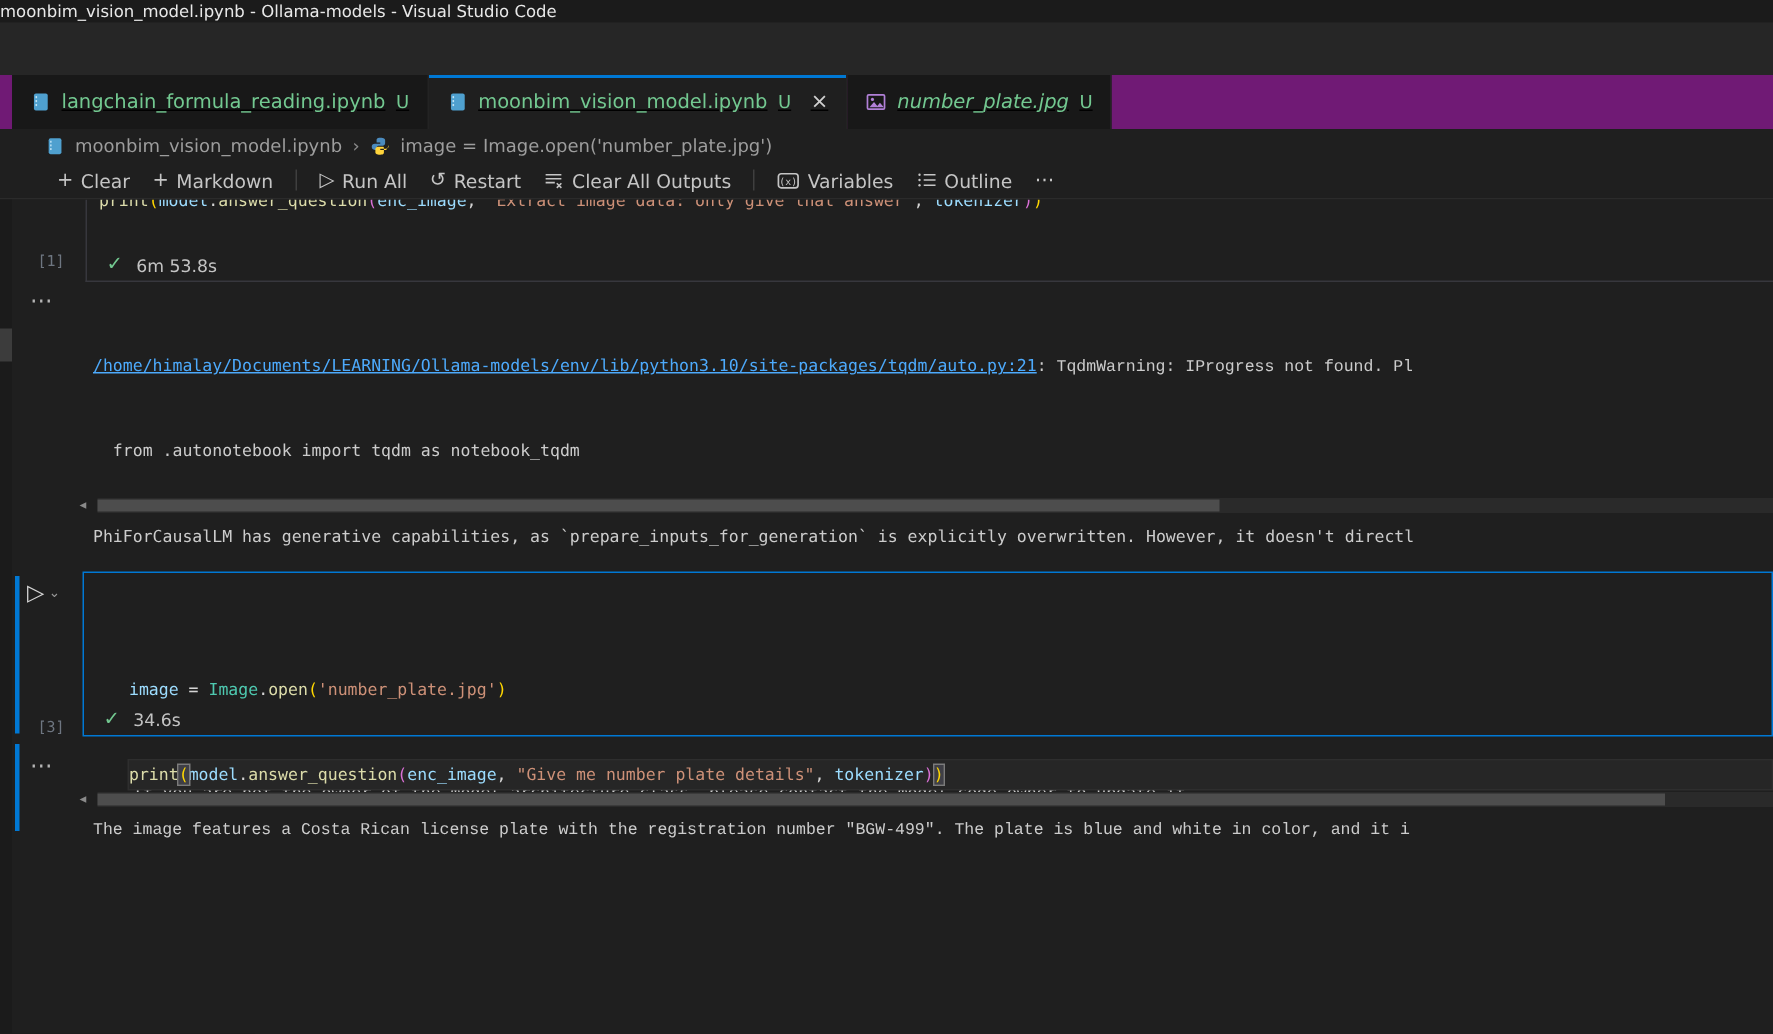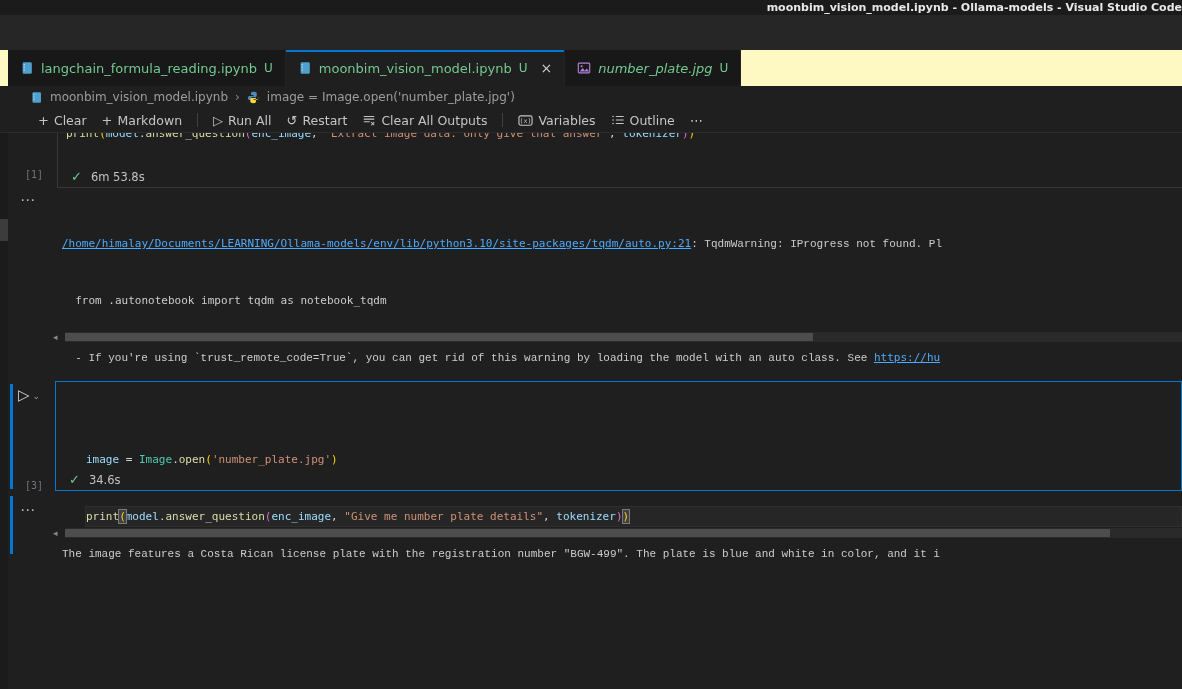--- a/index.html
+++ b/index.html
@@ -1,23 +1,23 @@
 <!DOCTYPE html>
 <html><head>
 <meta charset="utf-8">
 <style>
   * { box-sizing: border-box; margin: 0; padding: 0; }
   html,body { width:1182px; height:689px; overflow:hidden; }
   body { background:#1f1f1f; font-family:"DejaVu Sans", sans-serif; }
 
-  .titlebar { height:15px; background:#1b1b1b; color:#e8e8e8; font-size:11px; font-weight:bold;
-              display:flex; align-items:center; justify-content:flex-end; }
+  .titlebar { height:15px; background:#1b1b1b; color:#e8e8e8; font-size:11px; font-weight:normal;
+              display:flex; align-items:center; justify-content:flex-start; }
   .band { height:35px; background:#262626; }
 
-  .tabstrip { height:36px; background:#fef9c3; display:flex; padding-left:8px; }
+  .tabstrip { height:36px; background:#701a75; display:flex; padding-left:8px;text-decoration:underline; }
   .tab { display:flex; align-items:center; gap:7px; padding:0 12px; font-size:13px;
          color:#73c991; background:#181818; border-right:1px solid #232323; position:relative; cursor:pointer; }
   .tab.active { background:#1f1f1f; }
   .tab.active::after { content:''; position:absolute; top:0; left:0; right:0; height:2px; background:#0078d4; }
   .tab .git { font-size:12px; }
   .tab.preview .lbl { font-style:italic; }
   .tab .close { color:#cfcfcf; font-size:14px; margin-left:6px; }
 
   .breadcrumb { height:22px; background:#1f1f1f; display:flex; align-items:center; gap:7px;
                 padding-left:30px; font-size:12px; color:#9d9d9d; }
@@ -201,20 +201,21 @@
       <span class="check">✓</span>
       <span>6m 53.8s</span>
     </div>
   </div>
   <div class="execmark" id="exec1">[1]</div>
 
   <div class="morebtn" id="more1">⋯</div>
   <div class="out1 mono">
     <div class="out-line"><span class="tk link">/home/himalay/Documents/LEARNING/Ollama-models/env/lib/python3.10/site-packages/tqdm/auto.py:21</span><span class="tk txt">: TqdmWarning: IProgress not found. Pl</span></div>
     <div class="out-line">  from .autonotebook import tqdm as notebook_tqdm</div>
+    <div class="out-line">PhiForCausalLM has generative capabilities, as `prepare_inputs_for_generation` is explicitly overwritten. However, it doesn't directl</div>
     <div class="out-line"><span class="tk txt">  - If you're using `trust_remote_code=True`, you can get rid of this warning by loading the model with an auto class. See </span><span class="tk link">https://hu</span></div>
     <div class="out-line">  - If you are the owner of the model architecture code, please modify your model class such that it inherits from `GenerationMixin`</div>
     <div class="out-line">  - If you are not the owner of the model architecture class, please contact the model code owner to update it.</div>
   </div>
   <div class="sb-arrow" id="sba1">◂</div>
   <div class="sb" id="sb1">
       <div class="thumb"></div>
     </div>
 
   <div class="focusbar" id="fb1"></div>

